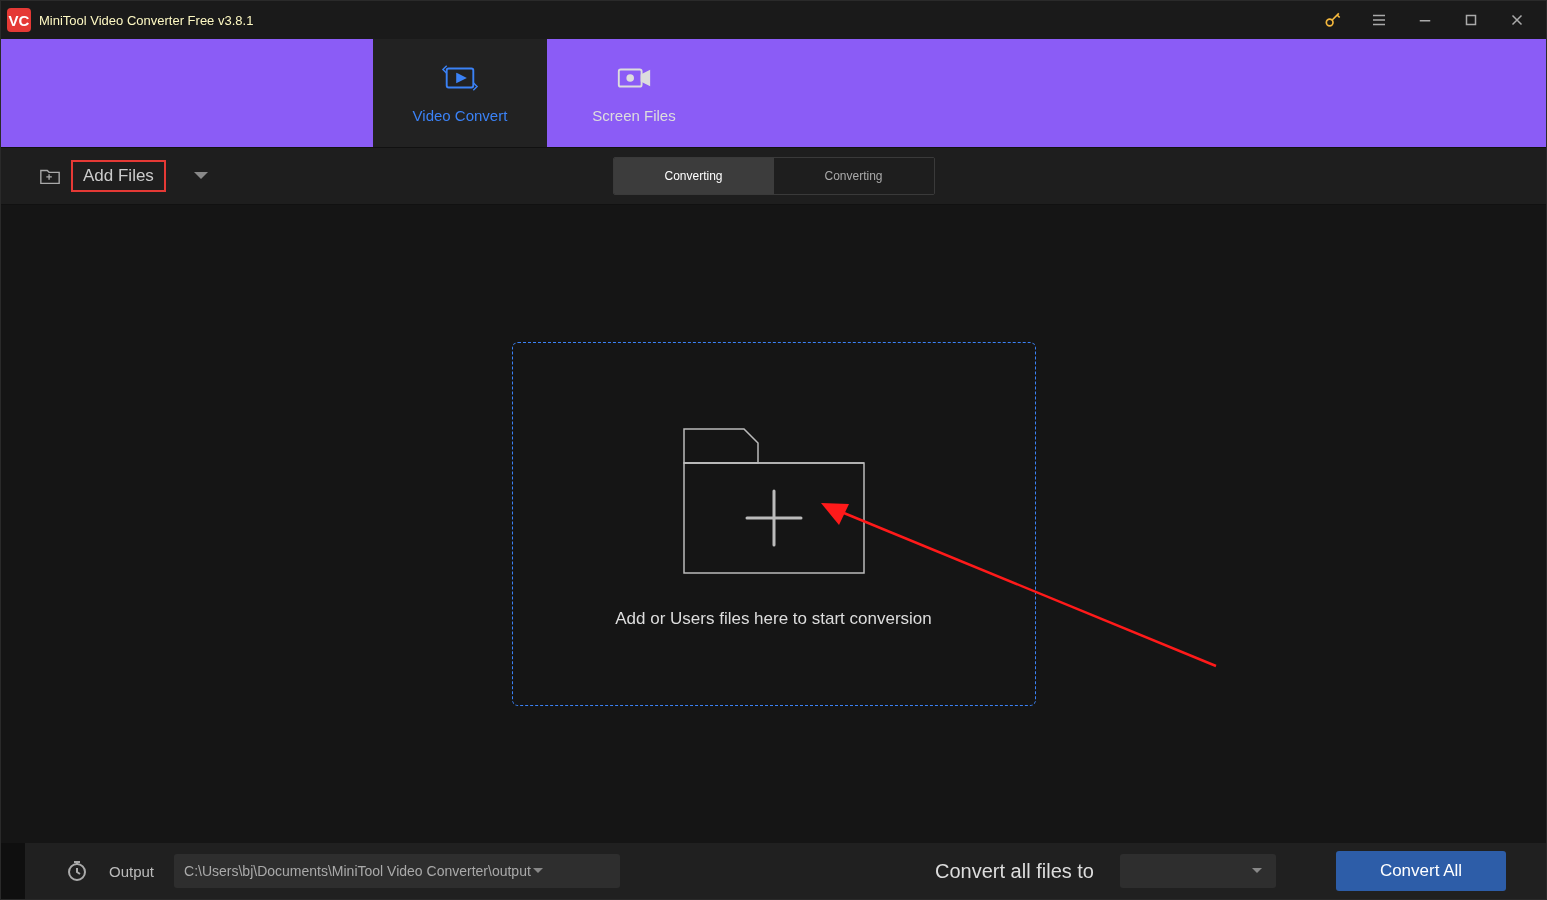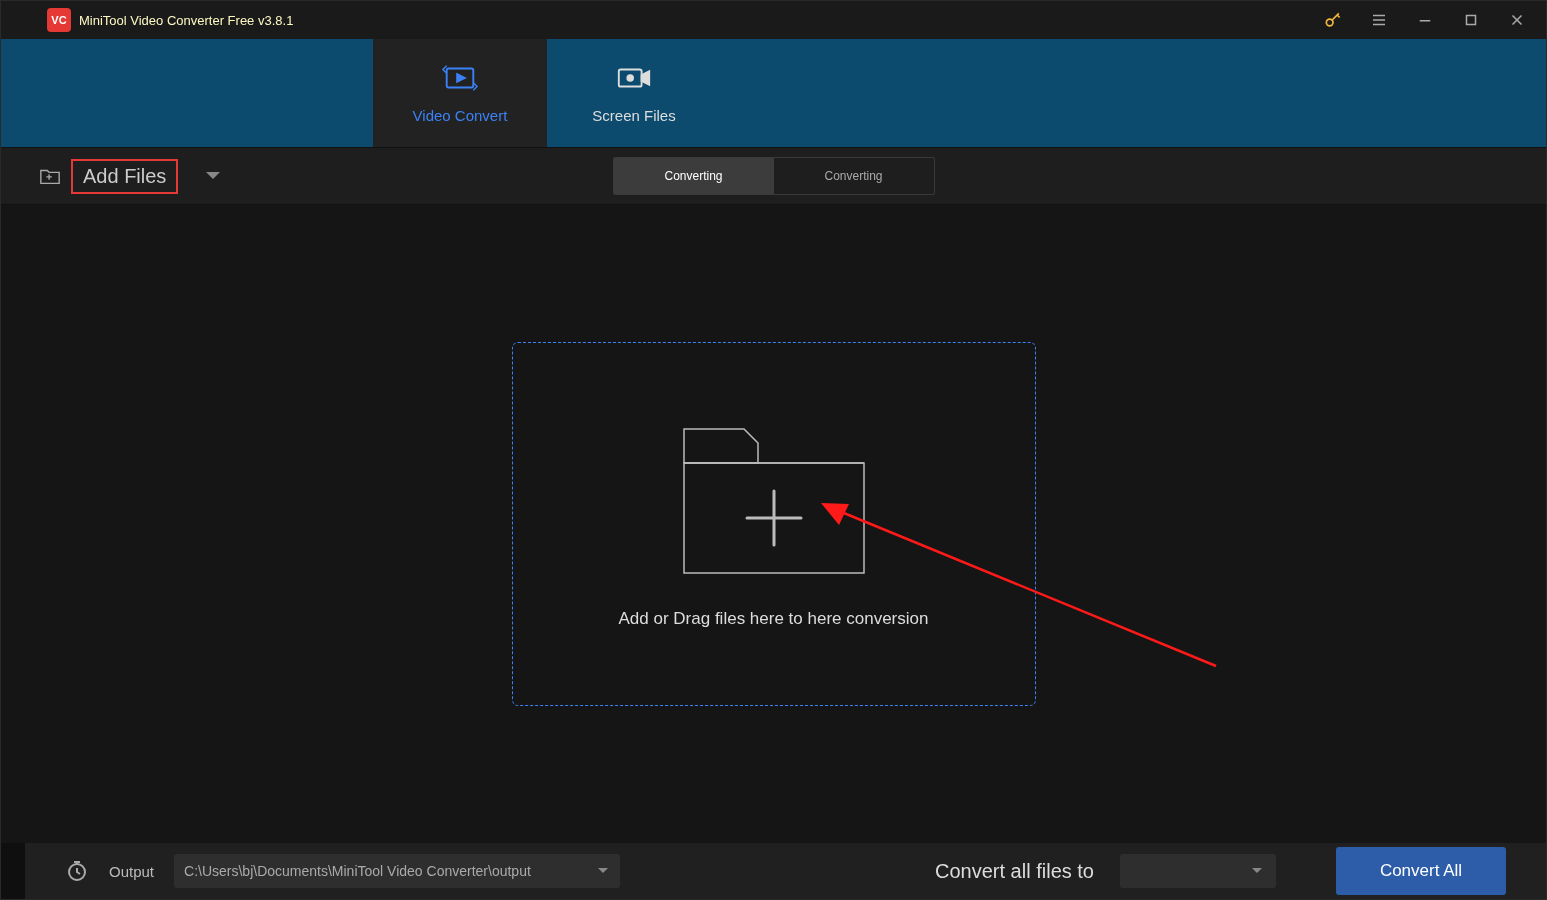--- a/index.html
+++ b/index.html
@@ -1,65 +1,65 @@
 <!DOCTYPE html>
 <html><head>
 <meta charset="utf-8">
 <style>
   * { box-sizing: border-box; margin: 0; padding: 0; font-family: "Segoe UI", Arial, sans-serif; }
   html, body { width: 1547px; height: 900px; background: #1a1a1a; color: #ccc; overflow: hidden; }
   body { background: #0f0f0f; border: 1px solid #2a2a2a; }
 
   
   .titlebar { height: 38px; background: #1a1a1a; display: flex; align-items: center; padding: 0 6px; }
-  .logo { width: 24px; height: 24px; background: #e53935; border-radius: 4px; display: flex; align-items: center; justify-content: center; color: #fff; font-weight: bold; font-size: 11px; margin-right: 8px; margin-left: 40px; }
+  .logo { width: 24px; height: 24px; background: #e53935; border-radius: 4px; display: flex; align-items: center; justify-content: center; color: #fff; font-weight: bold; font-size: 15px; margin-right: 8px; }
   .title-text { color: #fef9c3; font-size: 13px; flex: 1; }
   .title-controls { display: flex; align-items: center; gap: 0; }
   .title-btn { width: 46px; height: 38px; display: flex; align-items: center; justify-content: center; cursor: pointer; }
   .title-btn svg { width: 18px; height: 18px; }
   .key-icon svg { width: 20px; height: 20px; }
 
   
-  .main-nav { height: 108px; background: #0c4a6e; display: flex; align-items: stretch; padding-left: 372px; }
+  .main-nav { height: 108px; background: #8b5cf6; display: flex; align-items: stretch; padding-left: 372px; }
   .nav-tab { width: 174px; display: flex; flex-direction: column; align-items: center; justify-content: center; gap: 14px; cursor: pointer; color: #ddd; font-size: 15px; }
   .nav-tab.active { background: #222; color: #3b82f6; }
   .nav-tab .nav-icon { width: 40px; height: 30px; display: flex; align-items: center; justify-content: center; }
   .nav-tab svg { width: 38px; height: 30px; }
 
   
   .toolbar { height: 58px; background: #1e1e1e; display: flex; align-items: center; padding: 0 38px; border-top: 1px solid #111; border-bottom: 1px solid #111; position: relative; }
   .add-wrap { display: flex; align-items: center; gap: 10px; }
   .add-folder-icon { width: 22px; height: 20px; }
-  .add-files-btn { border: 2px solid #e53935; padding: 4px 10px; color: #ccc; font-size: 20px; cursor: pointer; }
+  .add-files-btn { border: 2px solid #e53935; padding: 4px 10px; color: #ccc; font-size: 17px; cursor: pointer; }
   .add-chevron { width: 18px; height: 14px; margin-left: 16px; cursor: pointer; }
 
   .mode-tabs { position: absolute; left: 50%; transform: translateX(-50%); display: flex; border: 1px solid #3a3a3a; border-radius: 2px; overflow: hidden; }
   .mode-tab { width: 160px; height: 36px; display: flex; align-items: center; justify-content: center; font-size: 12px; color: #aaa; cursor: pointer; background: #1e1e1e; }
   .mode-tab.active { background: #3c3c3c; color: #fff; }
 
   
   .main-area { height: 638px; background: #151515; display: flex; align-items: center; justify-content: center; position: relative; }
   .dropzone { width: 524px; height: 364px; border: 1px dashed #3b82f6; border-radius: 6px; display: flex; flex-direction: column; align-items: center; justify-content: center; gap: 30px; cursor: pointer; }
   .dropzone-folder { width: 200px; height: 160px; }
   .dropzone-text { color: #ddd; font-size: 17px; }
 
   
   .arrow-svg { position: absolute; left: 820px; top: 296px; width: 400px; height: 170px; pointer-events: none; }
 
   
   .bottom { height: 56px; background: #202020; display: flex; align-items: center; padding: 0 40px; gap: 20px; margin-left: 24px; }
   .clock-icon { width: 24px; height: 24px; }
   .output-label { color: #bbb; font-size: 15px; }
-  .output-path { width: 446px; height: 34px; background: #2e2e2e; border-radius: 3px; display: flex; align-items: center; padding: 0 10px; color: #aaa; font-size: 14px; justify-content: space-between; cursor: pointer; }
+  .output-path { width: 446px; height: 34px; background: #2e2e2e; border-radius: 3px; display: flex; align-items: center; padding: 0 10px; color: #aaa; font-size: 14px; cursor: pointer; }
   .output-path svg { width: 14px; height: 10px; }
   .spacer { flex: 1; }
   .convert-label { color: #ddd; font-size: 20px; margin-right: 6px; }
   .format-select { width: 156px; height: 34px; background: #2e2e2e; border-radius: 3px; display: flex; align-items: center; justify-content: flex-end; padding: 0 12px; cursor: pointer; }
   .format-select svg { width: 14px; height: 10px; }
-  .convert-all-btn { width: 170px; height: 48px; background: #2d5da8; color: #fff; font-size: 17px; border-radius: 3px; display: flex; align-items: center; justify-content: center; cursor: pointer; margin-left: 40px; }
+  .convert-all-btn { width: 170px; height: 40px; background: #2d5da8; color: #fff; font-size: 17px; border-radius: 3px; display: flex; align-items: center; justify-content: center; cursor: pointer; margin-left: 40px; }
 </style>
 </head>
 <body>
 
 <div class="titlebar">
   <div class="logo">VC</div>
   <div class="title-text">MiniTool Video Converter Free v3.8.1</div>
   <div class="title-controls">
     <div class="title-btn key-icon">
       <svg viewBox="0 0 24 24" fill="none" stroke="#f5b83d" stroke-width="2">
@@ -132,21 +132,21 @@
 </div>
 
 <div class="main-area">
   <div class="dropzone">
     <svg class="dropzone-folder" viewBox="0 0 200 160" fill="none" stroke="#bbb" stroke-width="1.5">
       <path d="M10 10h60l14 14v20H10z"></path>
       <rect x="10" y="44" width="180" height="110"></rect>
       <line x1="10" y1="44" x2="190" y2="44"></line>
       <path d="M100 72v54M73 99h54" stroke-width="3" stroke-linecap="round"></path>
     </svg>
-    <div class="dropzone-text">Add or Drag files here to here conversion</div>
+    <div class="dropzone-text">Add or Users files here to start conversion</div>
   </div>
   <svg class="arrow-svg" viewBox="0 0 400 170">
     <line x1="395" y1="165" x2="18" y2="10" stroke="#ff1a1a" stroke-width="2.5"></line>
     <polygon points="0,2 28,3 18,24" fill="#ff1a1a"></polygon>
   </svg>
 </div>
 
 <div class="bottom">
   <svg class="clock-icon" viewBox="0 0 24 24" fill="none" stroke="#aaa" stroke-width="2">
       <circle cx="12" cy="13" r="8"></circle>

